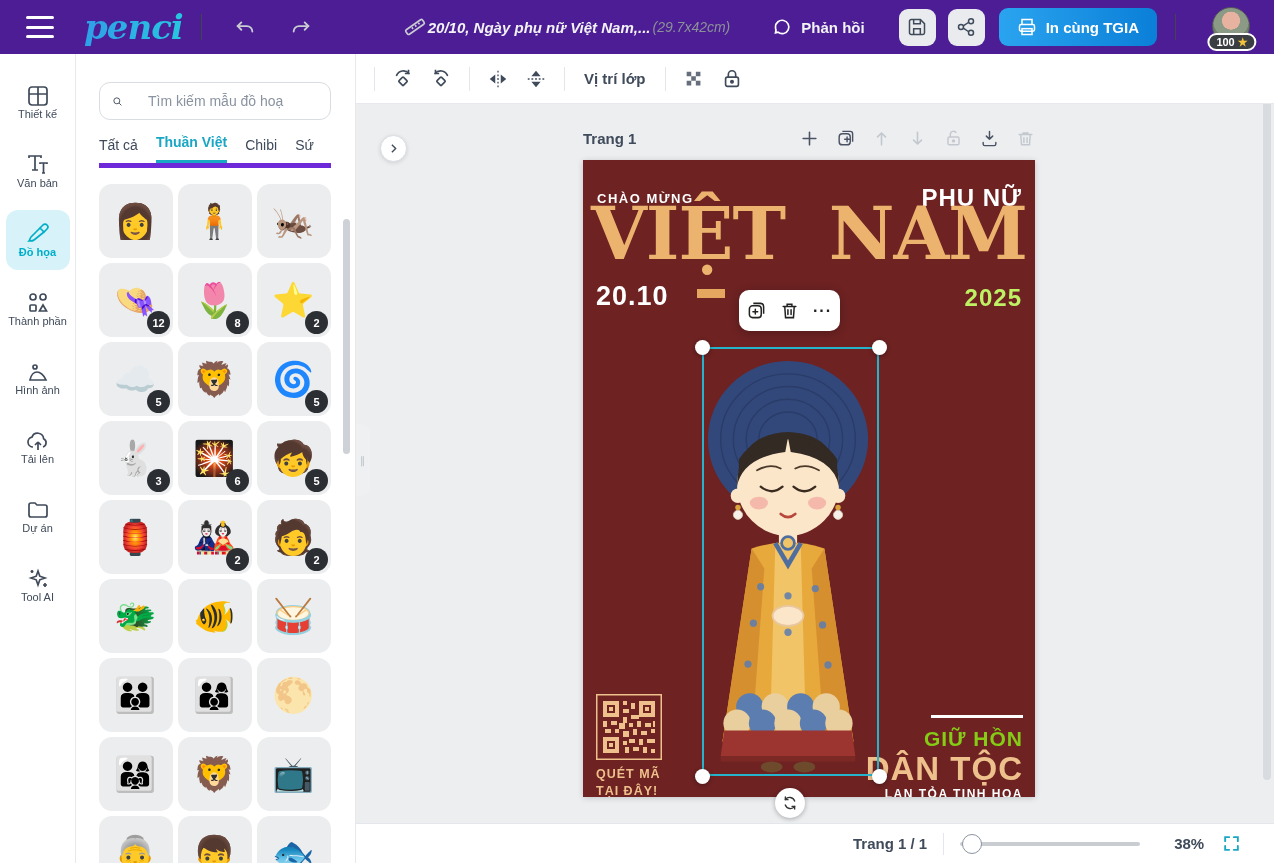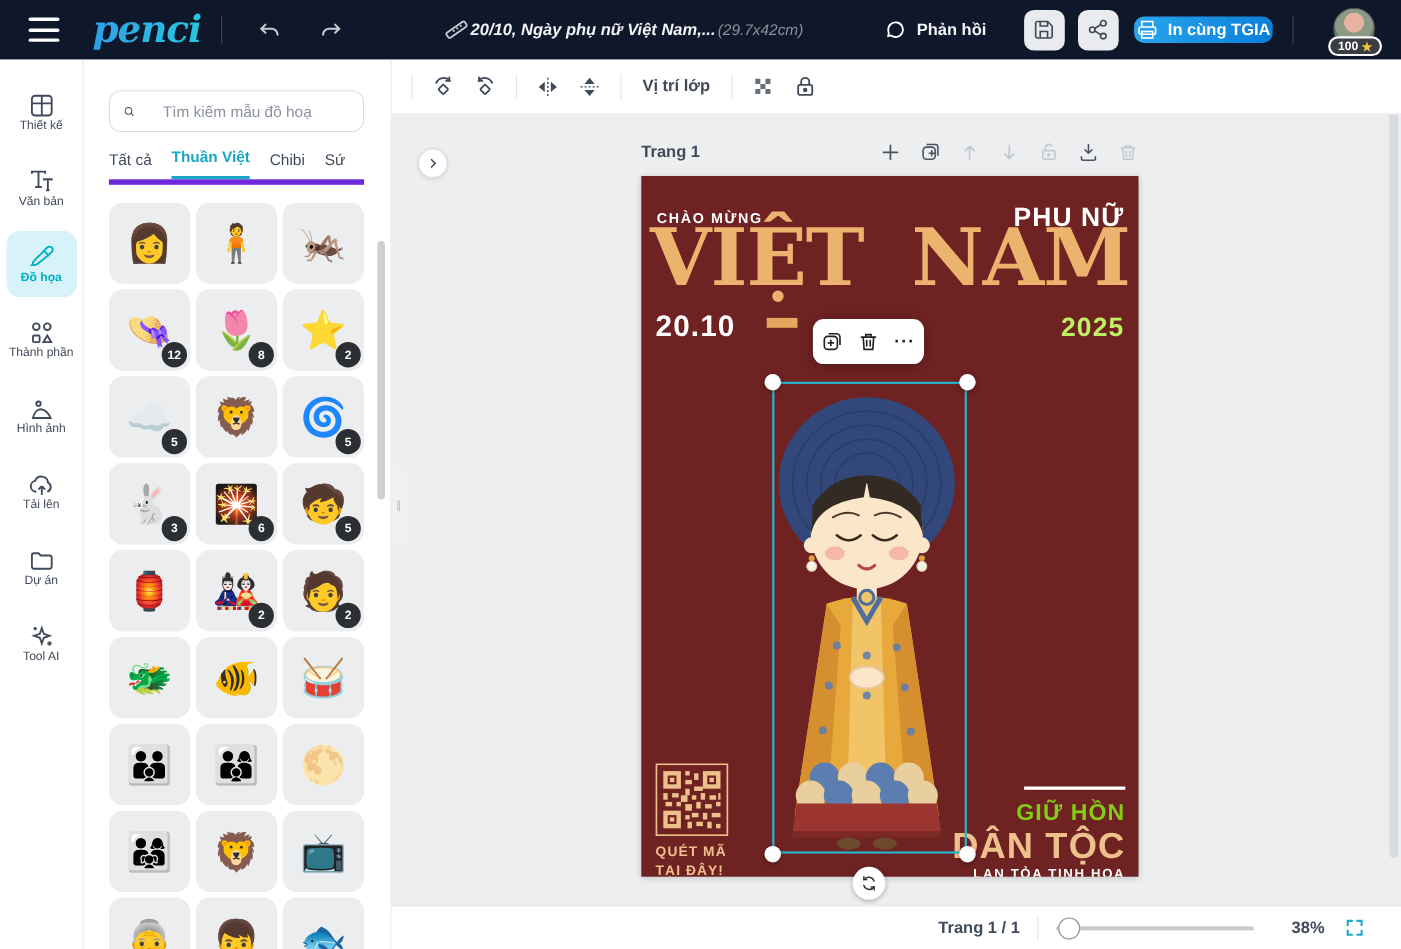--- a/index.html
+++ b/index.html
@@ -1,31 +1,31 @@
 <!DOCTYPE html>
 <html><head>
 <meta charset="utf-8">
 <style>
   * { margin:0; padding:0; box-sizing:border-box; }
   html,body { width:1274px; height:863px; overflow:hidden; font-family:"Liberation Sans",sans-serif; background:#eceef0; }
 
   
-  #topbar { position:absolute; top:0; left:0; width:1274px; height:54px; background:#0f172a; display:flex; align-items:center; z-index:50; }
+  #topbar { position:absolute; top:0; left:0; width:1274px; height:54px; background:#4c1d95; display:flex; align-items:center; z-index:50; }
   .hamburger { width:28px; height:22px; margin-left:26px; display:flex; flex-direction:column; justify-content:space-between; cursor:pointer; }
   .hamburger span { height:3px; background:#fff; border-radius:2px; }
   .logo { font-family:"DejaVu Serif",serif; font-style:italic; font-weight:bold; font-size:34px; margin-left:30px; background:linear-gradient(90deg,#2f9fe8,#27c7e0); -webkit-background-clip:text; background-clip:text; color:transparent; letter-spacing:-1px; }
   .tb-divider { width:1px; height:26px; background:#43454a; margin:0 18px; }
   .tb-icon { width:22px; height:22px; color:#c9ccd1; margin:0 14px; cursor:pointer; }
   .doc-title-wrap { display:flex; align-items:center; gap:2px; margin-left:78px;font-style:italic; }
   .doc-title { color:#f2f3f5; font-size:15px; font-weight:bold; }
   .doc-size { color:#8d9198; font-size:14px; }
   .tb-right { margin-left:auto; display:flex; align-items:center; }
   .feedback { display:flex; align-items:center; gap:8px; color:#f2f3f5; font-size:15px; font-weight:bold; margin-right:22px; cursor:pointer; }
   .sq-btn { width:37px; height:37px; background:#e9ebee; border-radius:9px; display:flex; align-items:center; justify-content:center; margin-left:12px; cursor:pointer; color:#3f4a5a; }
-  .print-btn { height:24px; margin-left:14px; padding:0 2px; border-radius:9px; background:linear-gradient(90deg,#2aa4ef,#0b7fd8); color:#fff; font-size:15px; font-weight:bold; display:flex; align-items:center; gap:9px; cursor:pointer; }
+  .print-btn { height:38px; margin-left:14px; padding:0 18px; border-radius:9px; background:linear-gradient(90deg,#2aa4ef,#0b7fd8); color:#fff; font-size:15px; font-weight:bold; display:flex; align-items:center; gap:9px; cursor:pointer; }
   .avatar-wrap { position:relative; margin:0 22px 0 18px; width:40px; height:40px; }
   .avatar { width:38px; height:38px; border-radius:50%; background:radial-gradient(circle at 50% 35%, #e8b2a0 0 30%, #8b9a84 31% 60%, #6f7f6a 61%); border:1px solid #55585d; cursor:pointer; }
   .credit-badge { position:absolute; left:50%; transform:translateX(-50%); top:26px; background:#3a3d42; border:2px solid #fff; border-radius:10px; padding:0 7px; height:18px; display:flex; align-items:center; gap:3px; color:#fff; font-size:11px; font-weight:bold; white-space:nowrap; }
   .star { color:#f5c33b; font-size:11px; }
 
   
   #sidebar { position:absolute; top:54px; left:0; width:76px; bottom:0; background:#fff; border-right:1px solid #e7e9ec; display:flex; flex-direction:column; align-items:center; padding-top:18px; z-index:40; }
   .side-item { width:64px; height:60px; border-radius:12px; display:flex; flex-direction:column; align-items:center; justify-content:center; gap:0; margin-bottom:9px; cursor:pointer; color:#3f4a5a; }
   .side-item .lbl { font-size:11px; color:#3f4a5a; }
   .side-item.active { background:#d7f3f9; color:#00aec9; }

